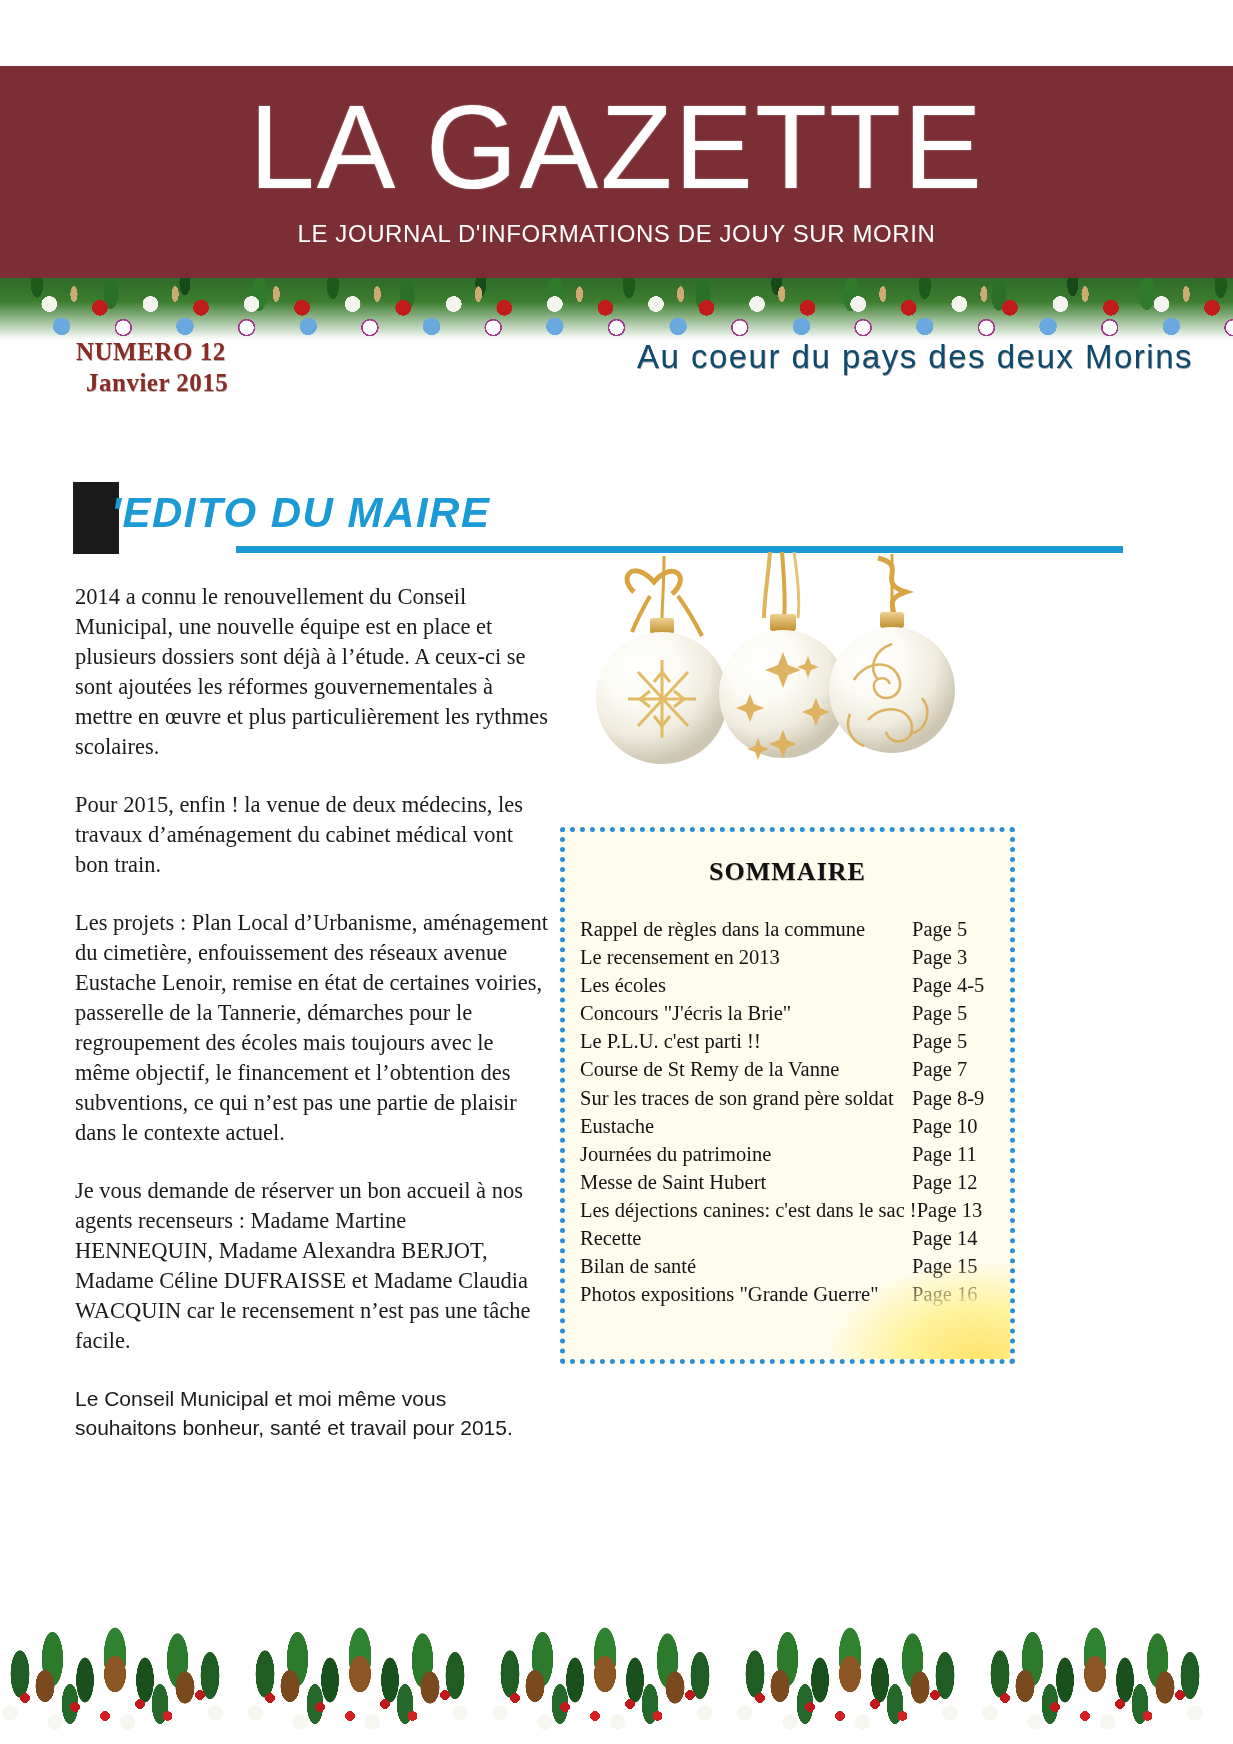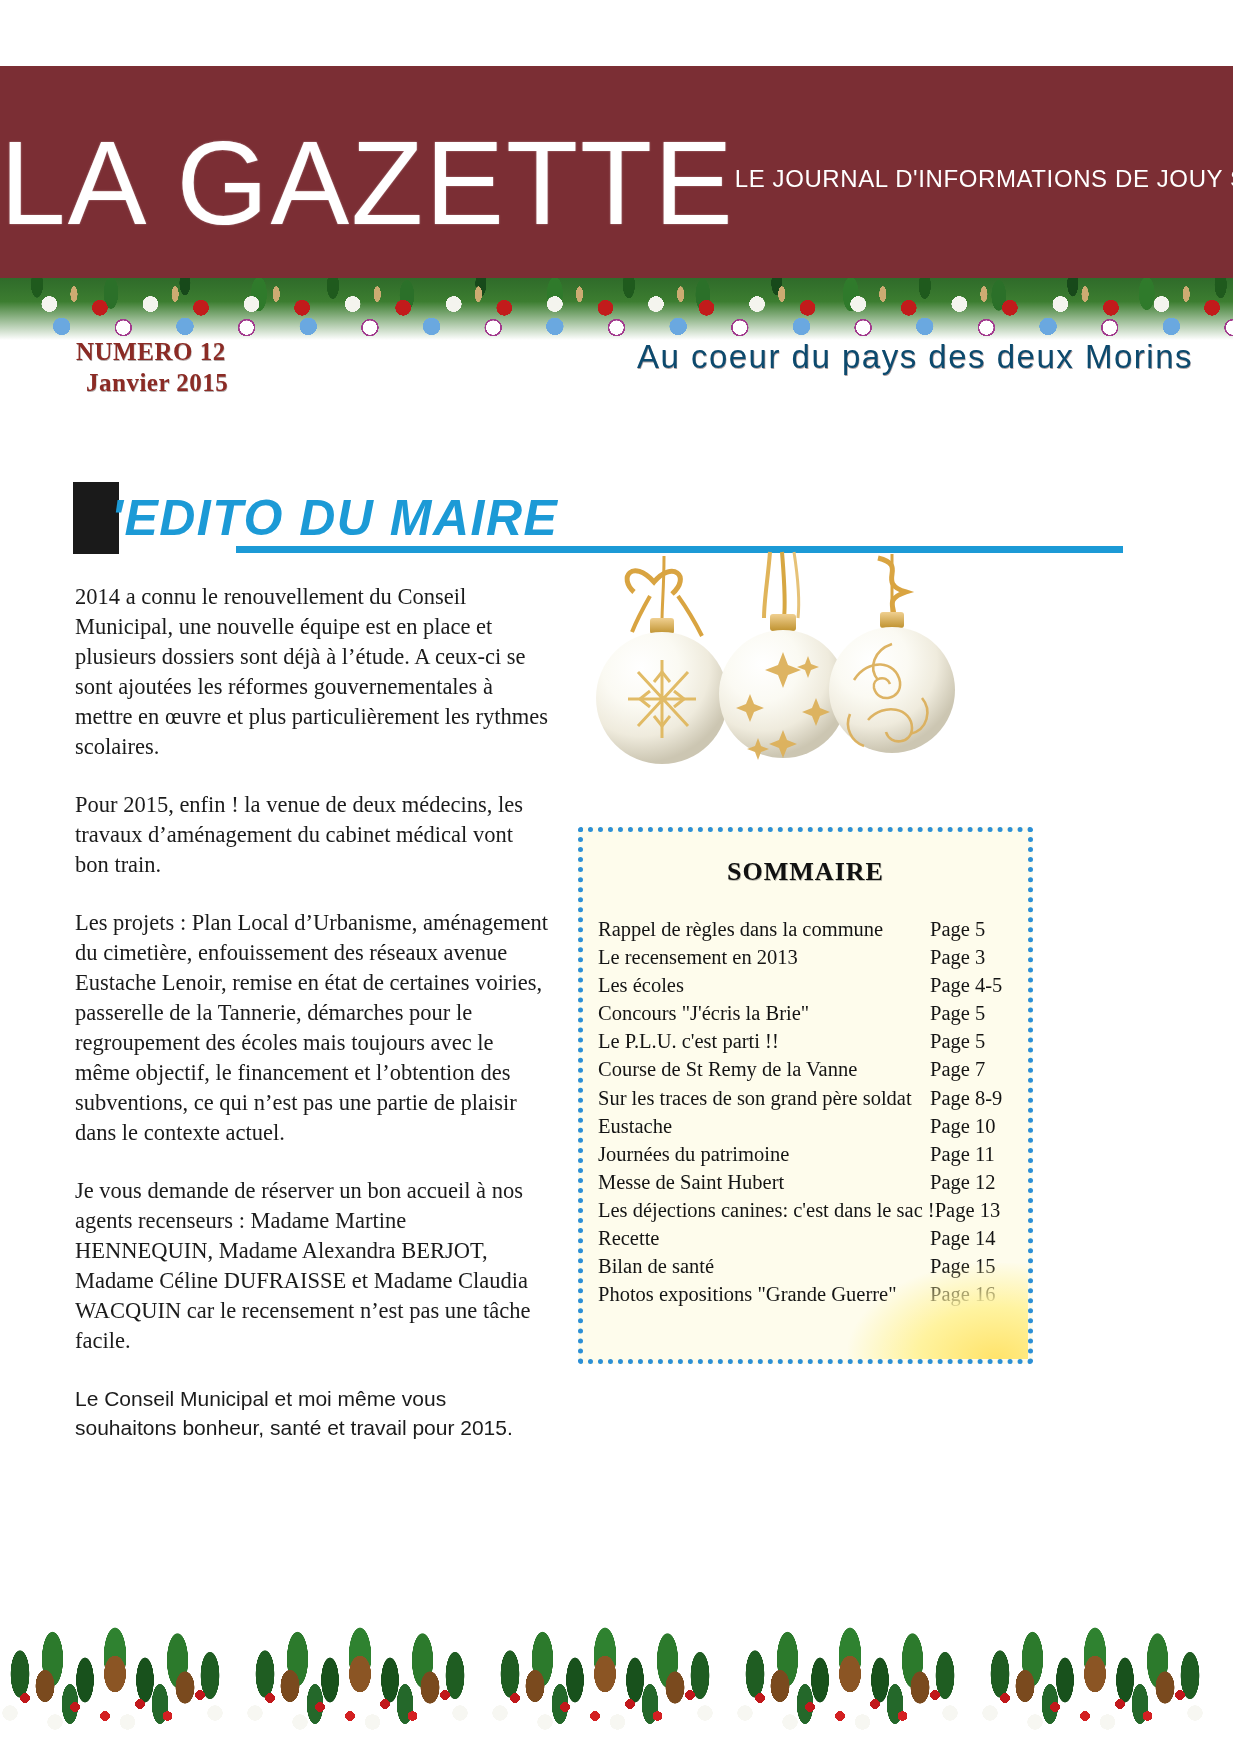--- a/index.html
+++ b/index.html
@@ -19,21 +19,21 @@
     background: #ffffff;
   }
 
   
   .masthead {
     position: absolute;
     left: 0; top: 66px;
     width: 1233px; height: 212px;
     background: #7B2E34;
     display: flex;
-    flex-direction: row;
+    flex-direction: column;
     justify-content: flex-start;
     align-items: center;
     text-align: center;
   }
 
   .masthead-title {
     font-family: "Liberation Sans", sans-serif;
     font-size: 118px;
     line-height: 1.0;
     letter-spacing: 2px;
@@ -214,21 +214,21 @@
     left: 0; bottom: 0;
     width: 46px; height: 18px;
     background: #1a1a1a;
   }
   .edito-title {
     position: absolute;
     left: 38px; top: 7px;
     font-family: "Liberation Sans", sans-serif;
     font-weight: bold;
     font-style: italic;
-    font-size: 50px;
+    font-size: 42px;
     letter-spacing: 1.5px;
     color: #1C9AD6;
     white-space: nowrap;
   }
   .edito-rule {
     position: absolute;
     left: 163px; top: 64px;
     width: 887px; height: 7px;
     background: #1C9AD6;
   }
@@ -256,21 +256,21 @@
   
   .ornaments {
     position: absolute;
     left: 592px; top: 548px;
     width: 405px; height: 260px;
   }
 
   
   .sommaire {
     position: absolute;
-    left: 578px; top: 827px;
+    left: 560px; top: 827px;
     width: 455px; height: 537px;
     background: #FEFCEC;
     border: 5px dotted #2C8FD6;
     border-radius: 3px;
     overflow: hidden;
   }
   .sommaire-glow {
     position: absolute;
     right: -10px; bottom: -14px;
     width: 190px; height: 110px;

